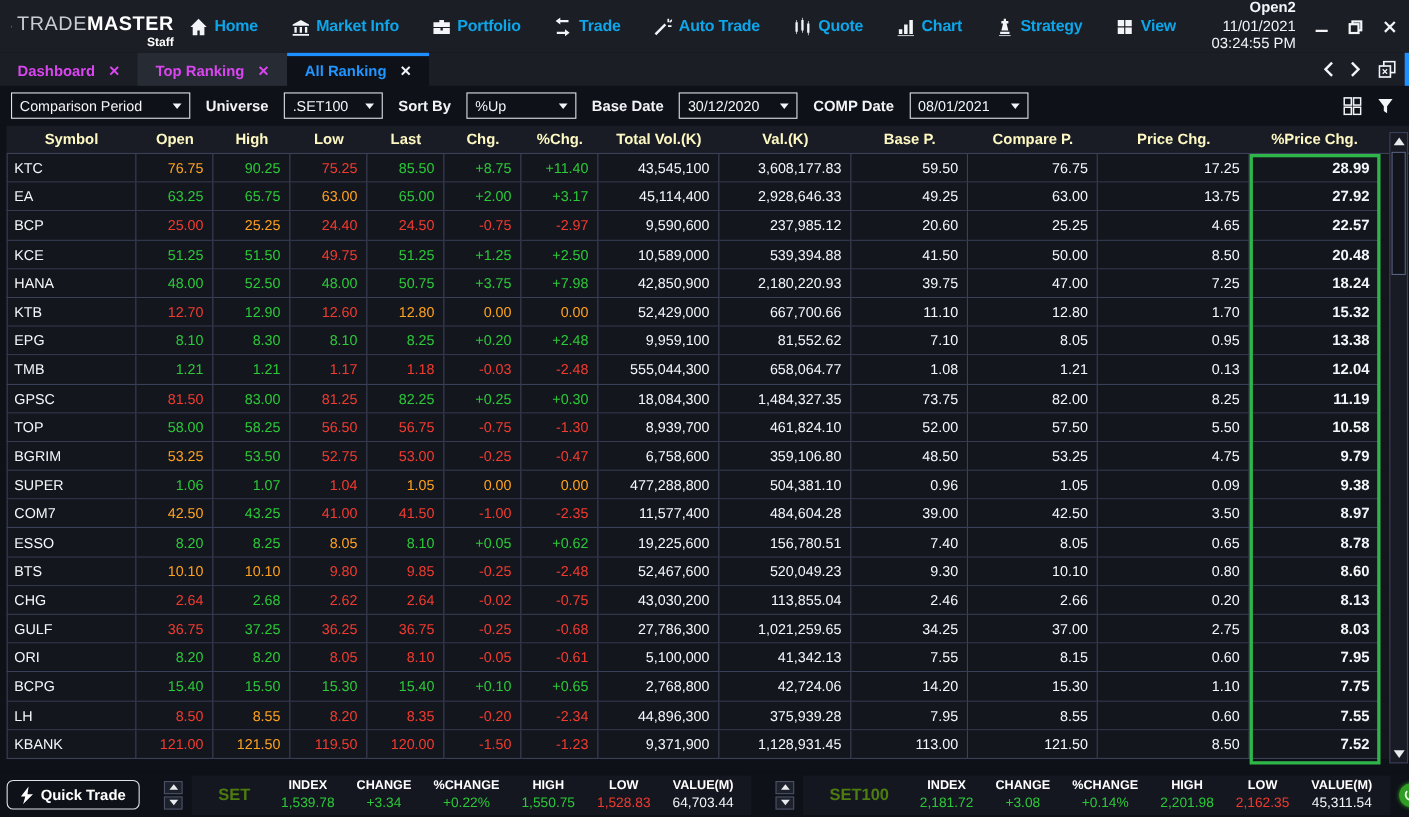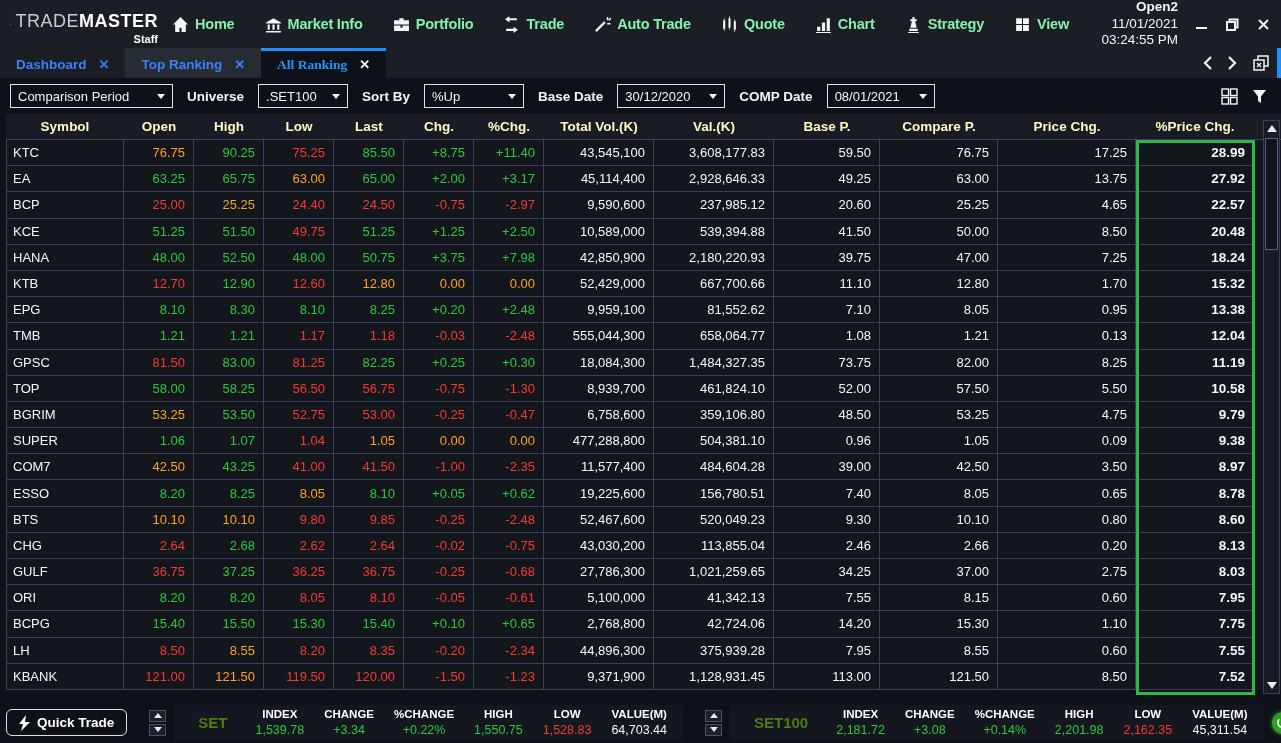--- a/index.html
+++ b/index.html
@@ -9,36 +9,36 @@
 
   
   .topbar { height:48px; background:#1b1e25; display:flex; align-items:center; flex:none; }
   .brand { display:flex; align-items:flex-start; padding-left:10px; width:158px; flex:none; }
   .brand svg { margin-top:6px; }
   .brand-text { display:flex; flex-direction:column; margin-left:4px; }
   .brand-line { font-size:18px; letter-spacing:.5px; color:#c9ccd3; margin-top:8px; }
   .brand-line b { color:#ffffff; font-weight:bold; }
   .brand-badge { color:#ffffff; font-weight:bold; font-size:11px; align-self:flex-end; margin-top:1px; }
   .nav { display:flex; align-items:center; gap:30px; padding-left:14px; flex:1; }
-  .nav-item { display:flex; align-items:center; gap:6px; color:#86efac; font-weight:bold;
+  .nav-item { display:flex; align-items:center; gap:6px; color:#0ea5e9; font-weight:bold;
               font-size:14.5px; letter-spacing:-.2px; cursor:pointer; white-space:nowrap; }
   .nav-item svg { width:17px; height:17px; fill:#f2f4f8; flex:none; }
   .top-right { display:flex; align-items:center; padding-right:10px; gap:16px; }
   .session { text-align:right; color:#f2f4f8; line-height:1.25; }
   .session .s1 { font-weight:bold; font-size:13.5px; }
   .session .s2 { font-size:13.5px; }
   .winbtn { color:#f2f4f8; cursor:pointer; display:flex; align-items:center; }
   .winbtn svg { width:15px; height:15px; fill:none; stroke:#f2f4f8; stroke-width:2; }
 
   
   .tabbar { height:30px; background:#1b1e25; display:flex; align-items:stretch; flex:none; position:relative; }
   .tab { display:flex; align-items:center; gap:12px; padding:0 16px; font-size:13.5px; font-weight:bold;
-         color:#3b82f6; cursor:pointer; border-top:3px solid transparent; }
+         color:#d946ef; cursor:pointer; border-top:3px solid transparent; }
   .tab.shaded { background:#272b34; }
-  .tab.active { background:#0f1118; color:#2196ff; border-top:3px solid #1e8fff;font-family:Liberation Serif, serif; }
+  .tab.active { background:#0f1118; color:#2196ff; border-top:3px solid #1e8fff; }
   .tab .x { font-weight:bold; font-size:13px; cursor:pointer; }
   .tab.active .x { color:#f2f4f8; }
   .tab-tools { margin-left:auto; display:flex; align-items:center; gap:16px; padding-right:12px; }
   .tab-tools svg { cursor:pointer; }
   .edge-indicator { position:absolute; right:0; top:0; width:4px; height:30px; background:#1e8fff; }
 
   
   .toolbar { height:36px; background:#0f1118; display:flex; align-items:center; gap:14px;
              padding:0 10px; flex:none; }
   .combo { height:24px; border:1px solid #dfe2e9; background:#0f1118; color:#f2f4f8; font-size:13px;

